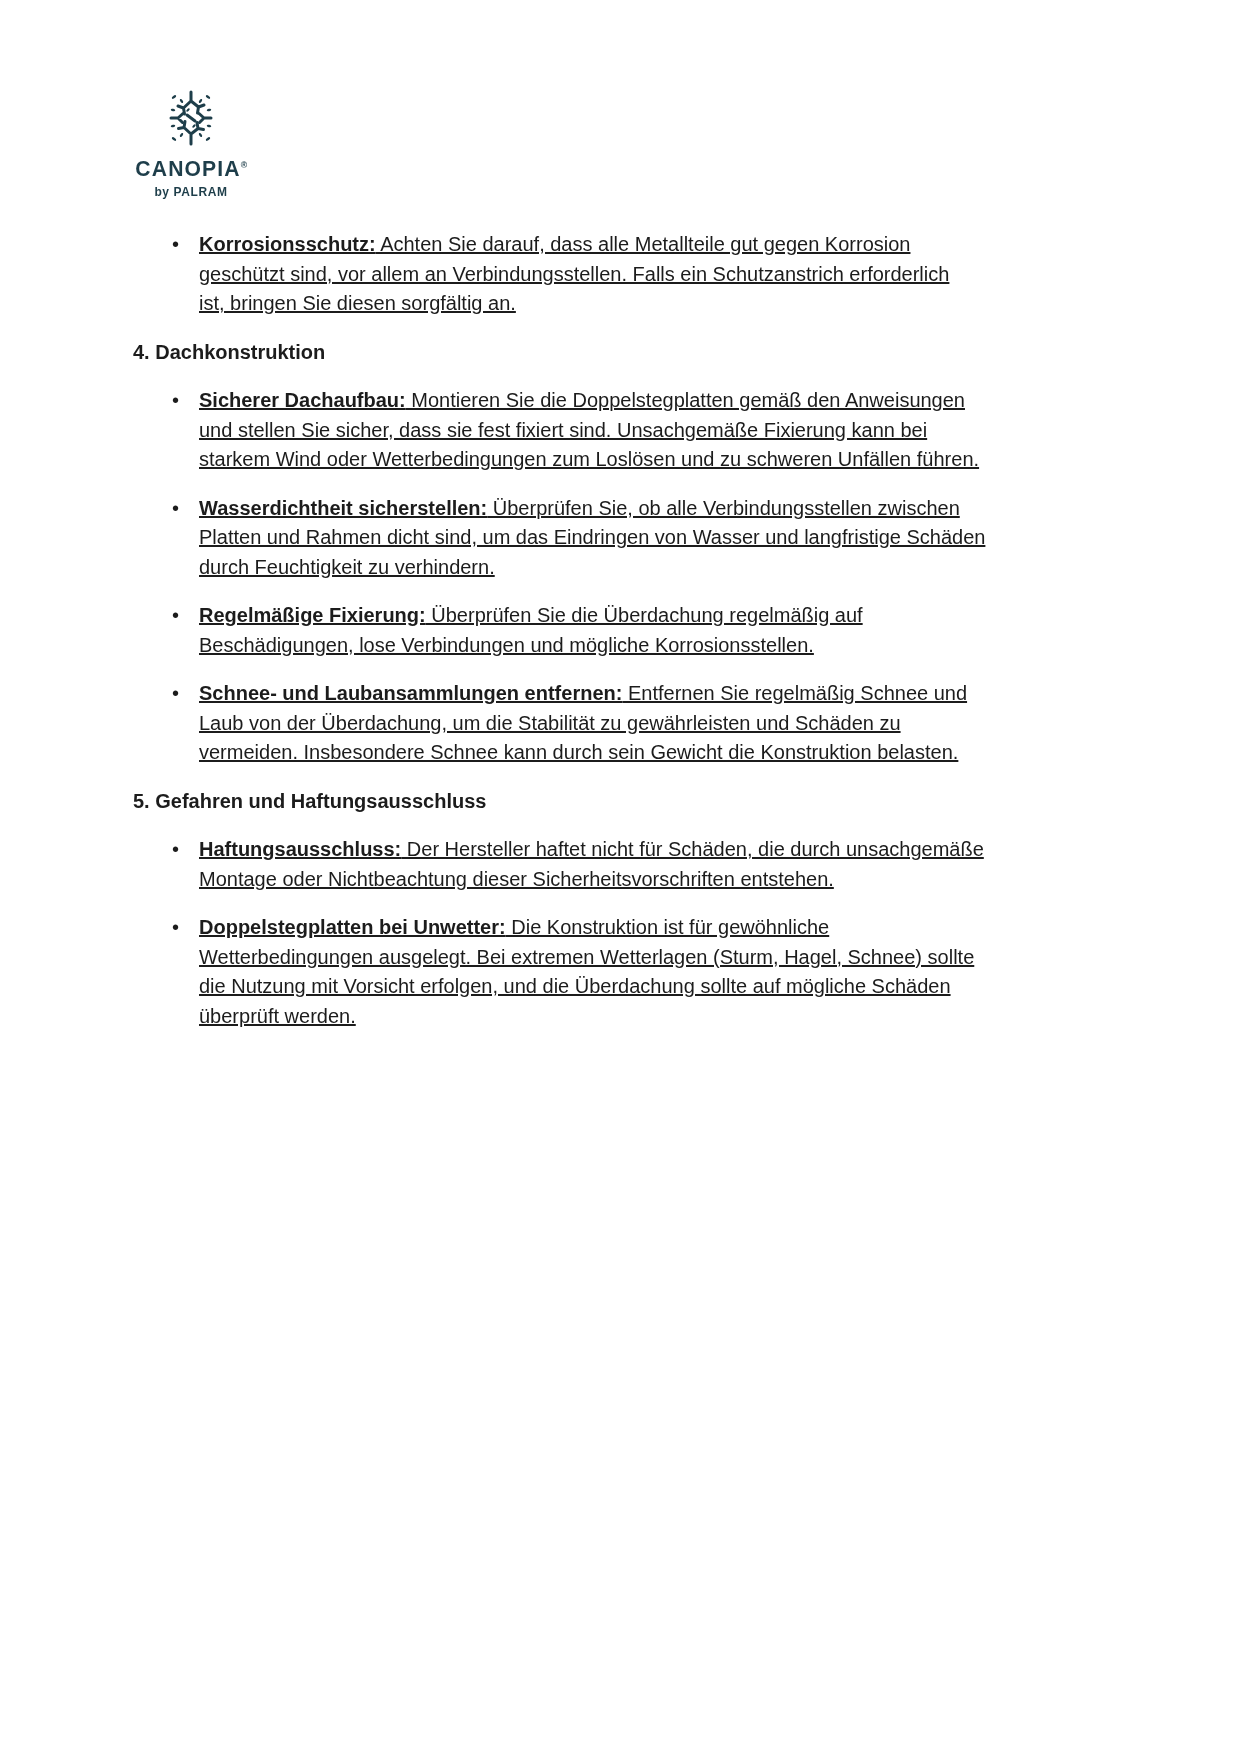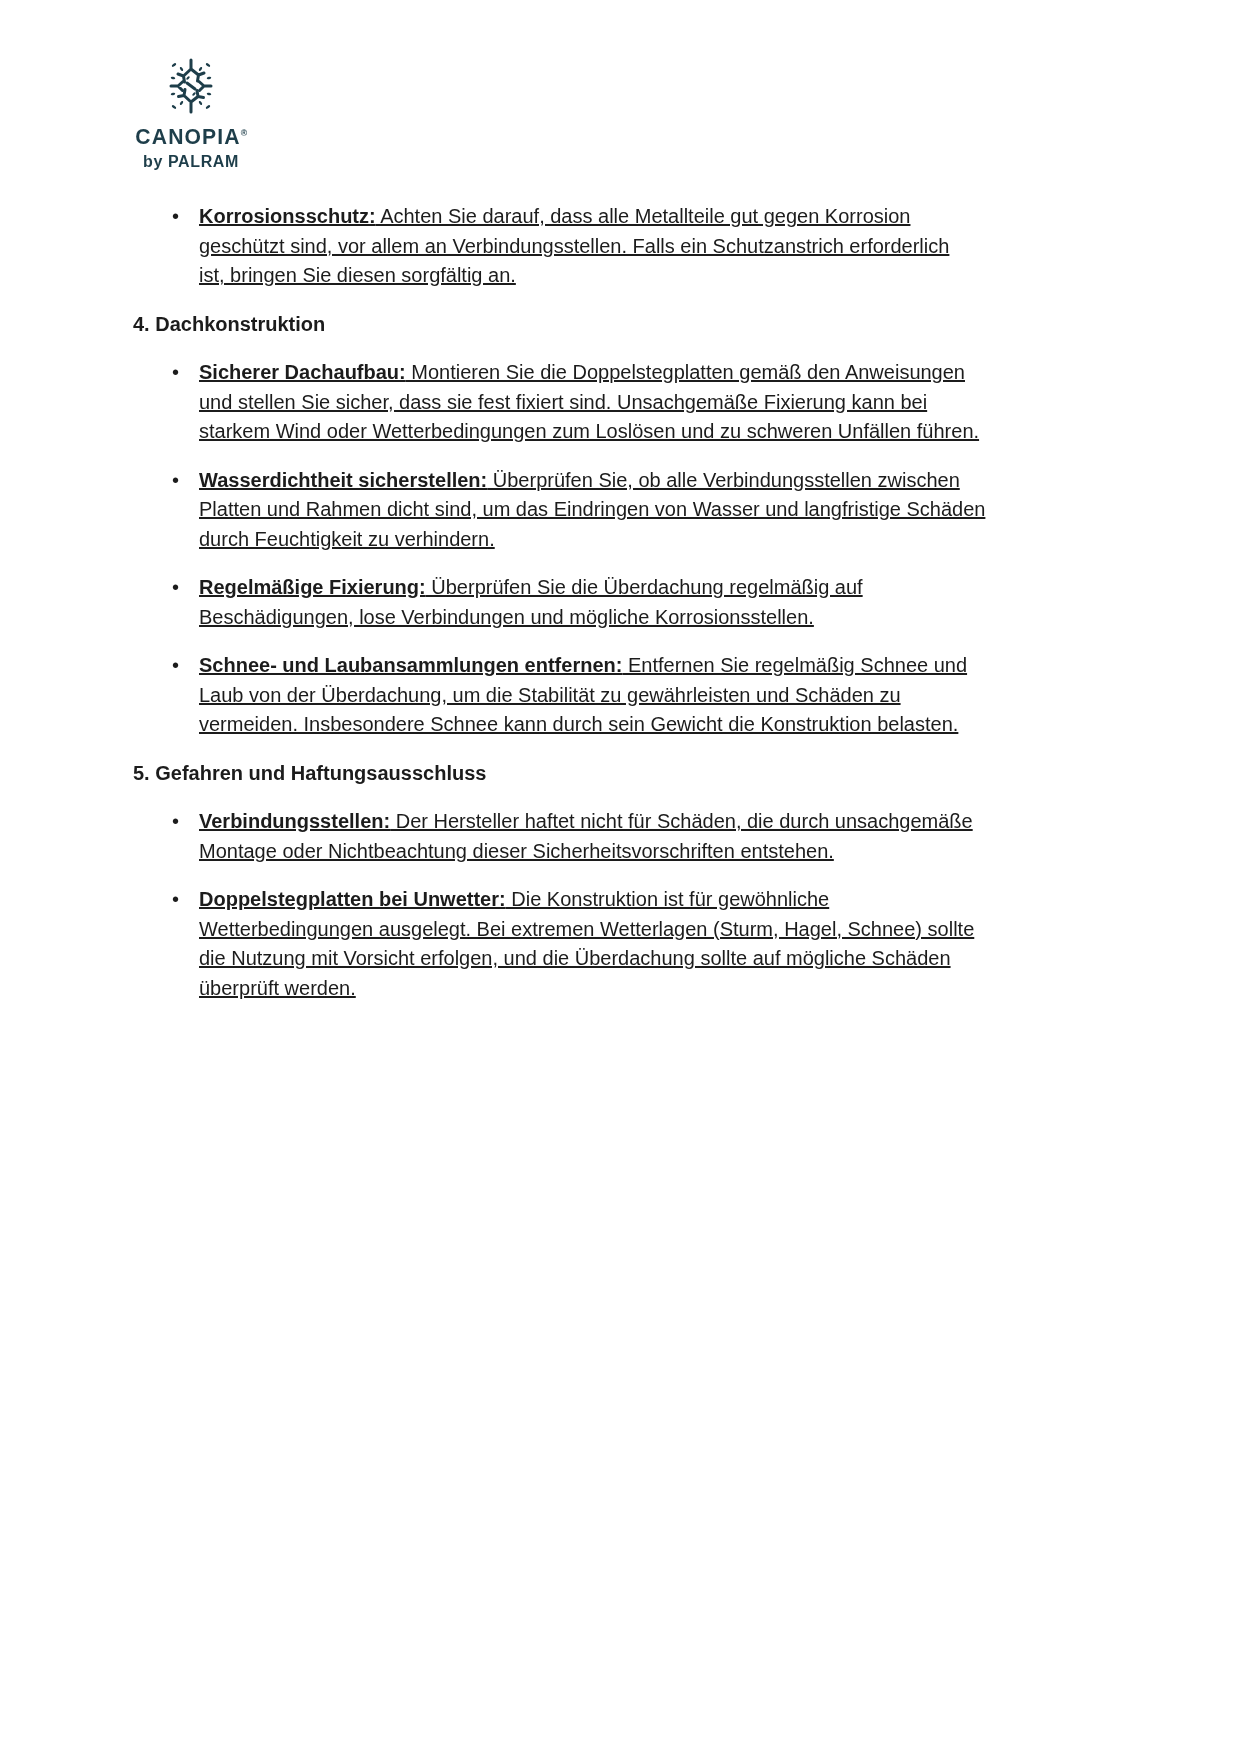--- a/index.html
+++ b/index.html
@@ -1,35 +1,35 @@
 <!DOCTYPE html>
 <html><head>
 <meta charset="utf-8">
 <style>
   html,body{margin:0;padding:0;}
   body{
     width:1240px;height:1754px;background:#ffffff;
     font-family:"Liberation Sans",sans-serif;color:#1c1c1c;
     overflow:hidden;
   }
-  .page{padding:58px 0 0 133px;}
+  .page{padding:90px 0 0 133px;}
 
   
   .logo{width:116px;text-align:center;}
   .logo-icon svg{display:block;margin:0 auto;width:46px;height:56px;}
   .brand-name{
     display:block;margin-top:10px;
     font-size:22px;font-weight:700;letter-spacing:1.2px;
     color:#1e3e4a;transform:scaleX(.96);transform-origin:center;
     white-space:nowrap;
   }
   .brand-reg{font-size:9px;font-weight:700;vertical-align:8px;letter-spacing:0;}
   .tagline{
     display:block;margin-top:3px;
-    font-size:16px;font-weight:700;letter-spacing:.6px;color:#1e3e4a;
+    font-size:12px;font-weight:700;letter-spacing:.6px;color:#1e3e4a;
     white-space:nowrap;
   }
 
   
   .content{margin-top:31px;font-size:20px;line-height:29.5px;}
   .heading{font-weight:700;margin:0 0 19px 0;}
   .bullet{display:flex;margin:0 0 19px 0;}
   .marker{flex:none;width:27px;margin-left:39px;}
   .btext{width:910px;white-space:pre-line;text-decoration:underline;}
   .blabel{font-weight:700;}
@@ -107,21 +107,21 @@
       <span class="marker">•</span>
       <div class="btext"><span class="blabel">Schnee- und Laubansammlungen entfernen:</span><span> Entfernen Sie regelmäßig Schnee und
 Laub von der Überdachung, um die Stabilität zu gewährleisten und Schäden zu
 vermeiden. Insbesondere Schnee kann durch sein Gewicht die Konstruktion belasten.</span></div>
     </div>
 
     <div class="heading">5. Gefahren und Haftungsausschluss</div>
 
     <div class="bullet">
       <span class="marker">•</span>
-      <div class="btext"><span class="blabel">Verbindungsstellen:</span><span> Der Hersteller haftet nicht für Schäden, die durch unsachgemäße
+      <div class="btext"><span class="blabel">Haftungsausschluss:</span><span> Der Hersteller haftet nicht für Schäden, die durch unsachgemäße
 Montage oder Nichtbeachtung dieser Sicherheitsvorschriften entstehen.</span></div>
     </div>
 
     <div class="bullet">
       <span class="marker">•</span>
       <div class="btext"><span class="blabel">Doppelstegplatten bei Unwetter:</span><span> Die Konstruktion ist für gewöhnliche
 Wetterbedingungen ausgelegt. Bei extremen Wetterlagen (Sturm, Hagel, Schnee) sollte
 die Nutzung mit Vorsicht erfolgen, und die Überdachung sollte auf mögliche Schäden
 überprüft werden.</span></div>
     </div>

